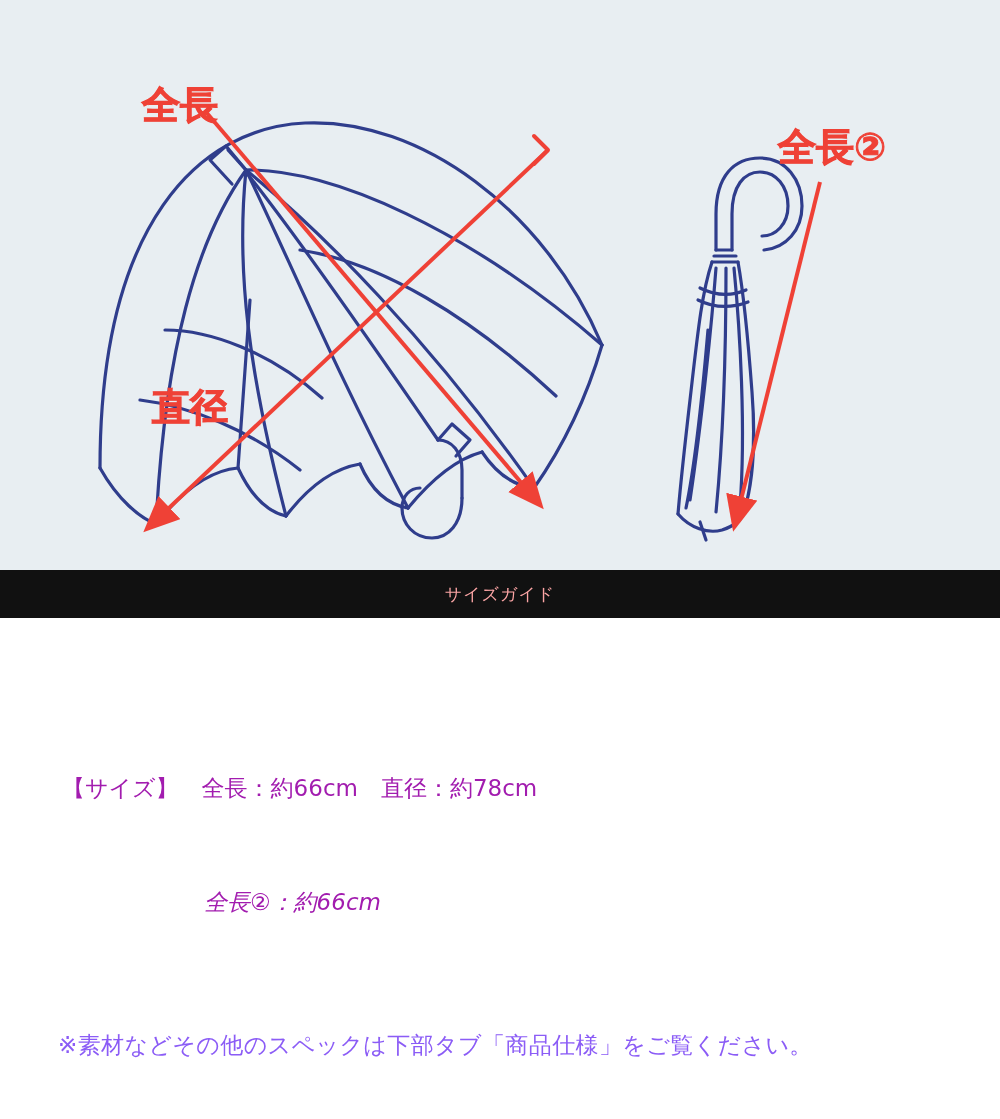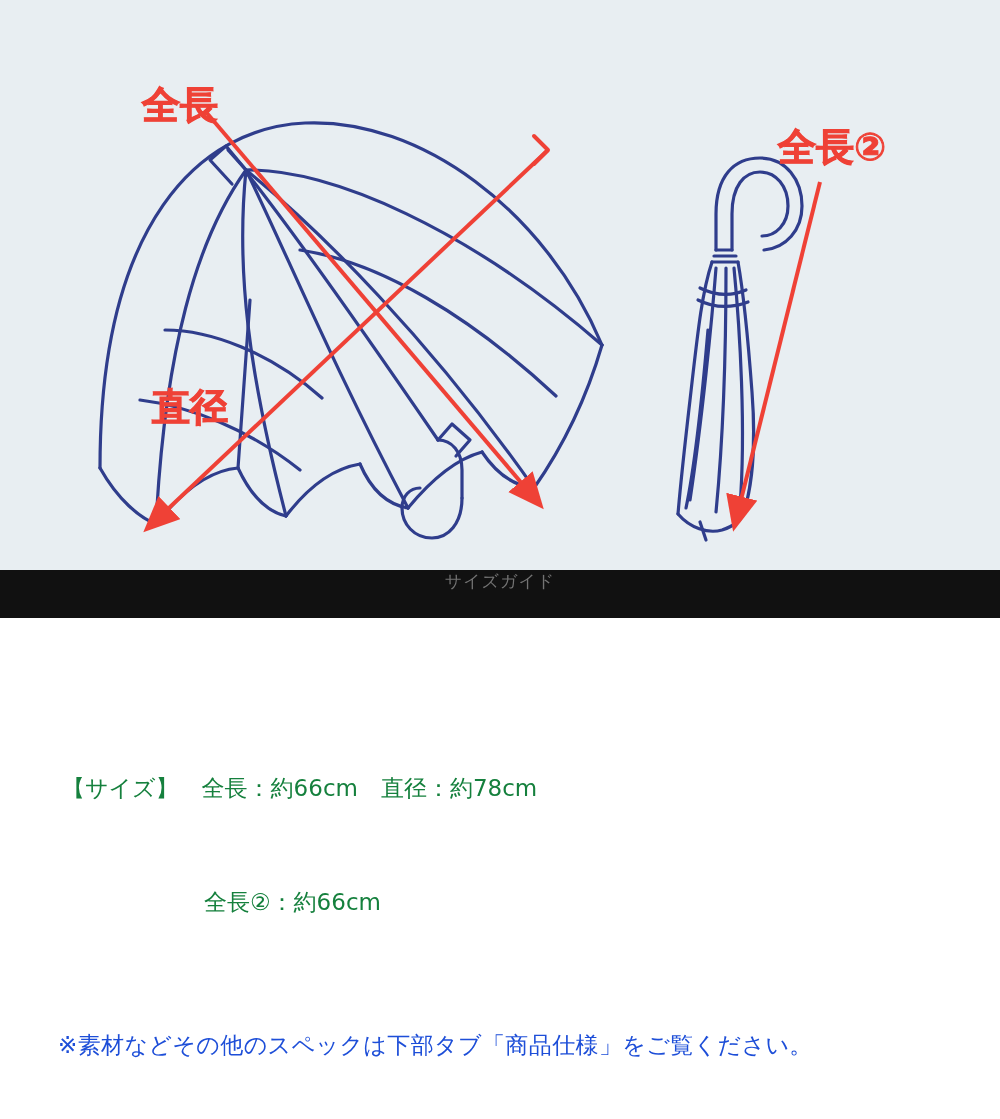--- a/index.html
+++ b/index.html
@@ -39,61 +39,61 @@
   }
 
   
   .caption-bar {
     position: absolute;
     left: 0;
     top: 570px;
     width: 1000px;
     height: 48px;
     background: #111111;
-    color: #737373;
+    color: #fca5a5;
     display: flex;
-    align-items: flex-start;
+    align-items: center;
     justify-content: center;
     font-size: 17px;
     letter-spacing: 1px;
     font-family: "DejaVu Sans", "Liberation Sans", sans-serif;
   }
 
   
   .spec-area {
     position: absolute;
     left: 0;
     top: 618px;
     width: 1000px;
     height: 501px;
     background: #ffffff;
   }
 
   .spec-block {
     position: absolute;
     font-family: "DejaVu Sans", "Liberation Sans", sans-serif;
-    color: #15803d;
+    color: #a21caf;
     font-size: 23px;
     line-height: 1.65;
     white-space: pre;
   }
 
   .size-block { left: 62px; top: 76px; }
-  .size-line2 { padding-left: 142px; }
+  .size-line2 { padding-left: 142px; font-style: italic; }
 
   .weight-block { left: 62px; top: 246px; }
   .weight-line2 { padding-left: 108px; }
 
   .notice {
     position: absolute;
     left: 58px;
     top: 412px;
     font-family: "DejaVu Sans", "Liberation Sans", sans-serif;
     font-size: 23px;
-    color: #1d4ed8;
+    color: #8b5cf6;
     letter-spacing: 0.4px;
     white-space: pre;
   }
 </style>
 </head>
 <body>
 
 <div class="page">
 
   <div class="diagram-panel">

